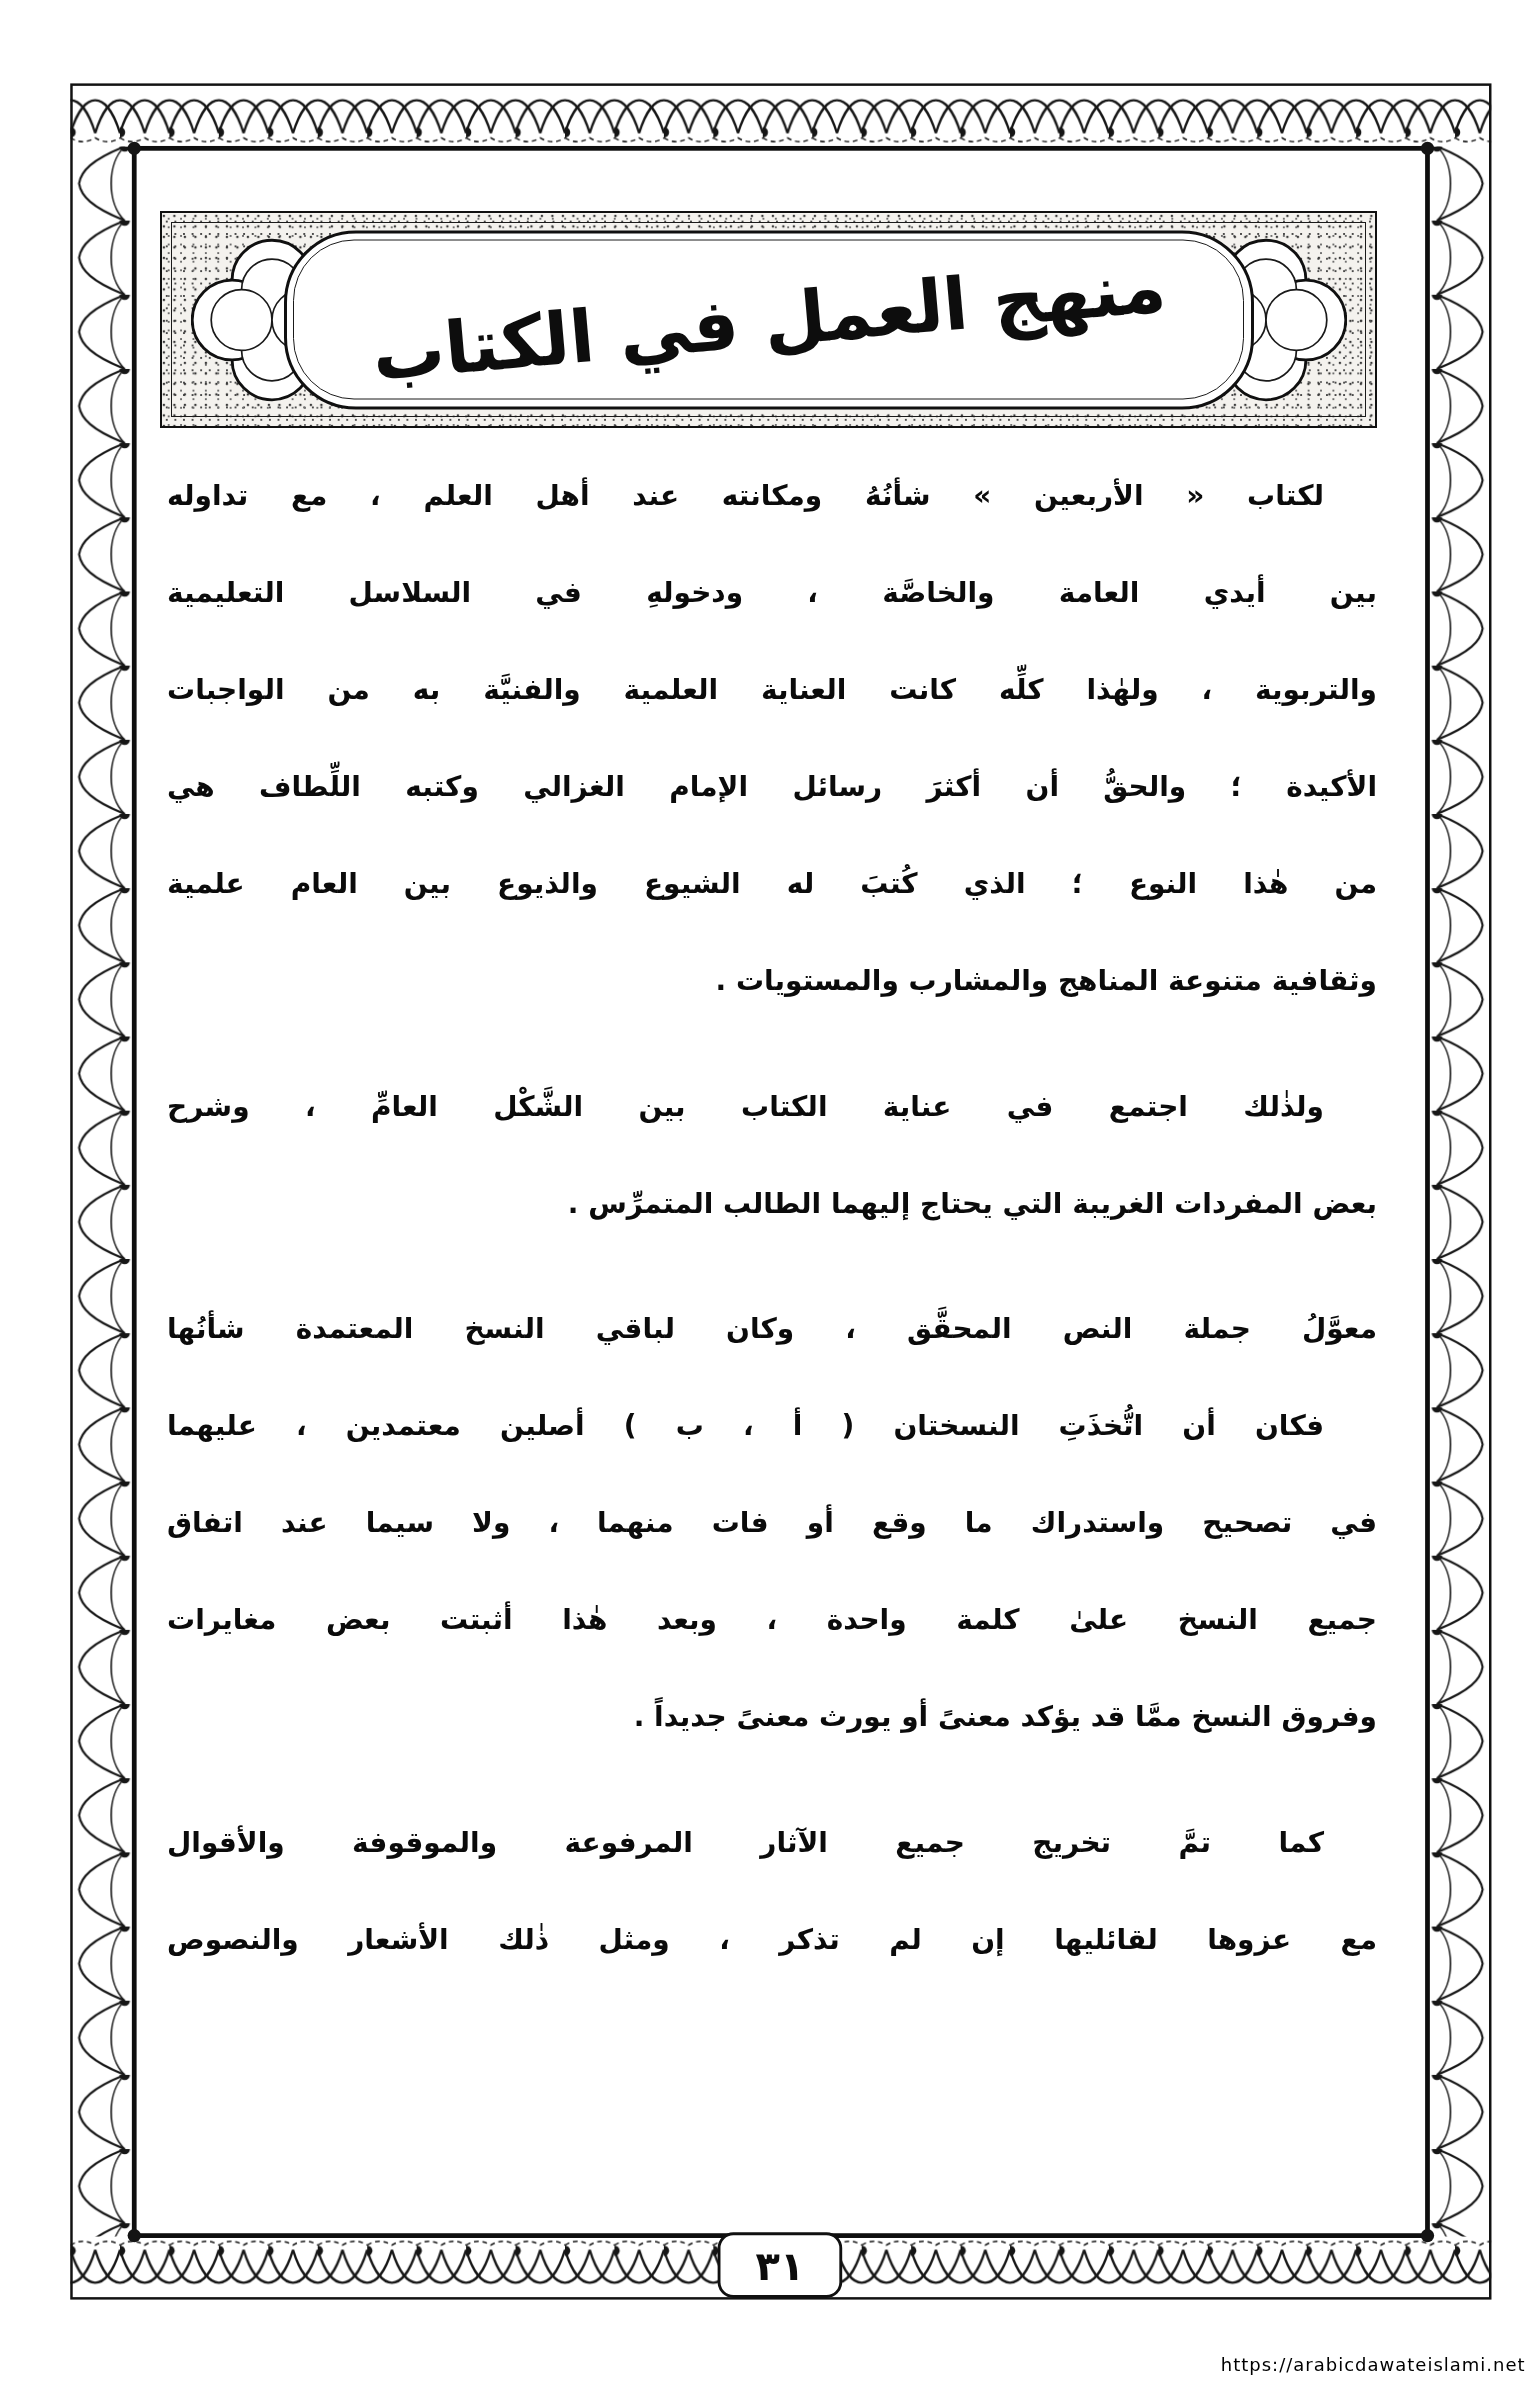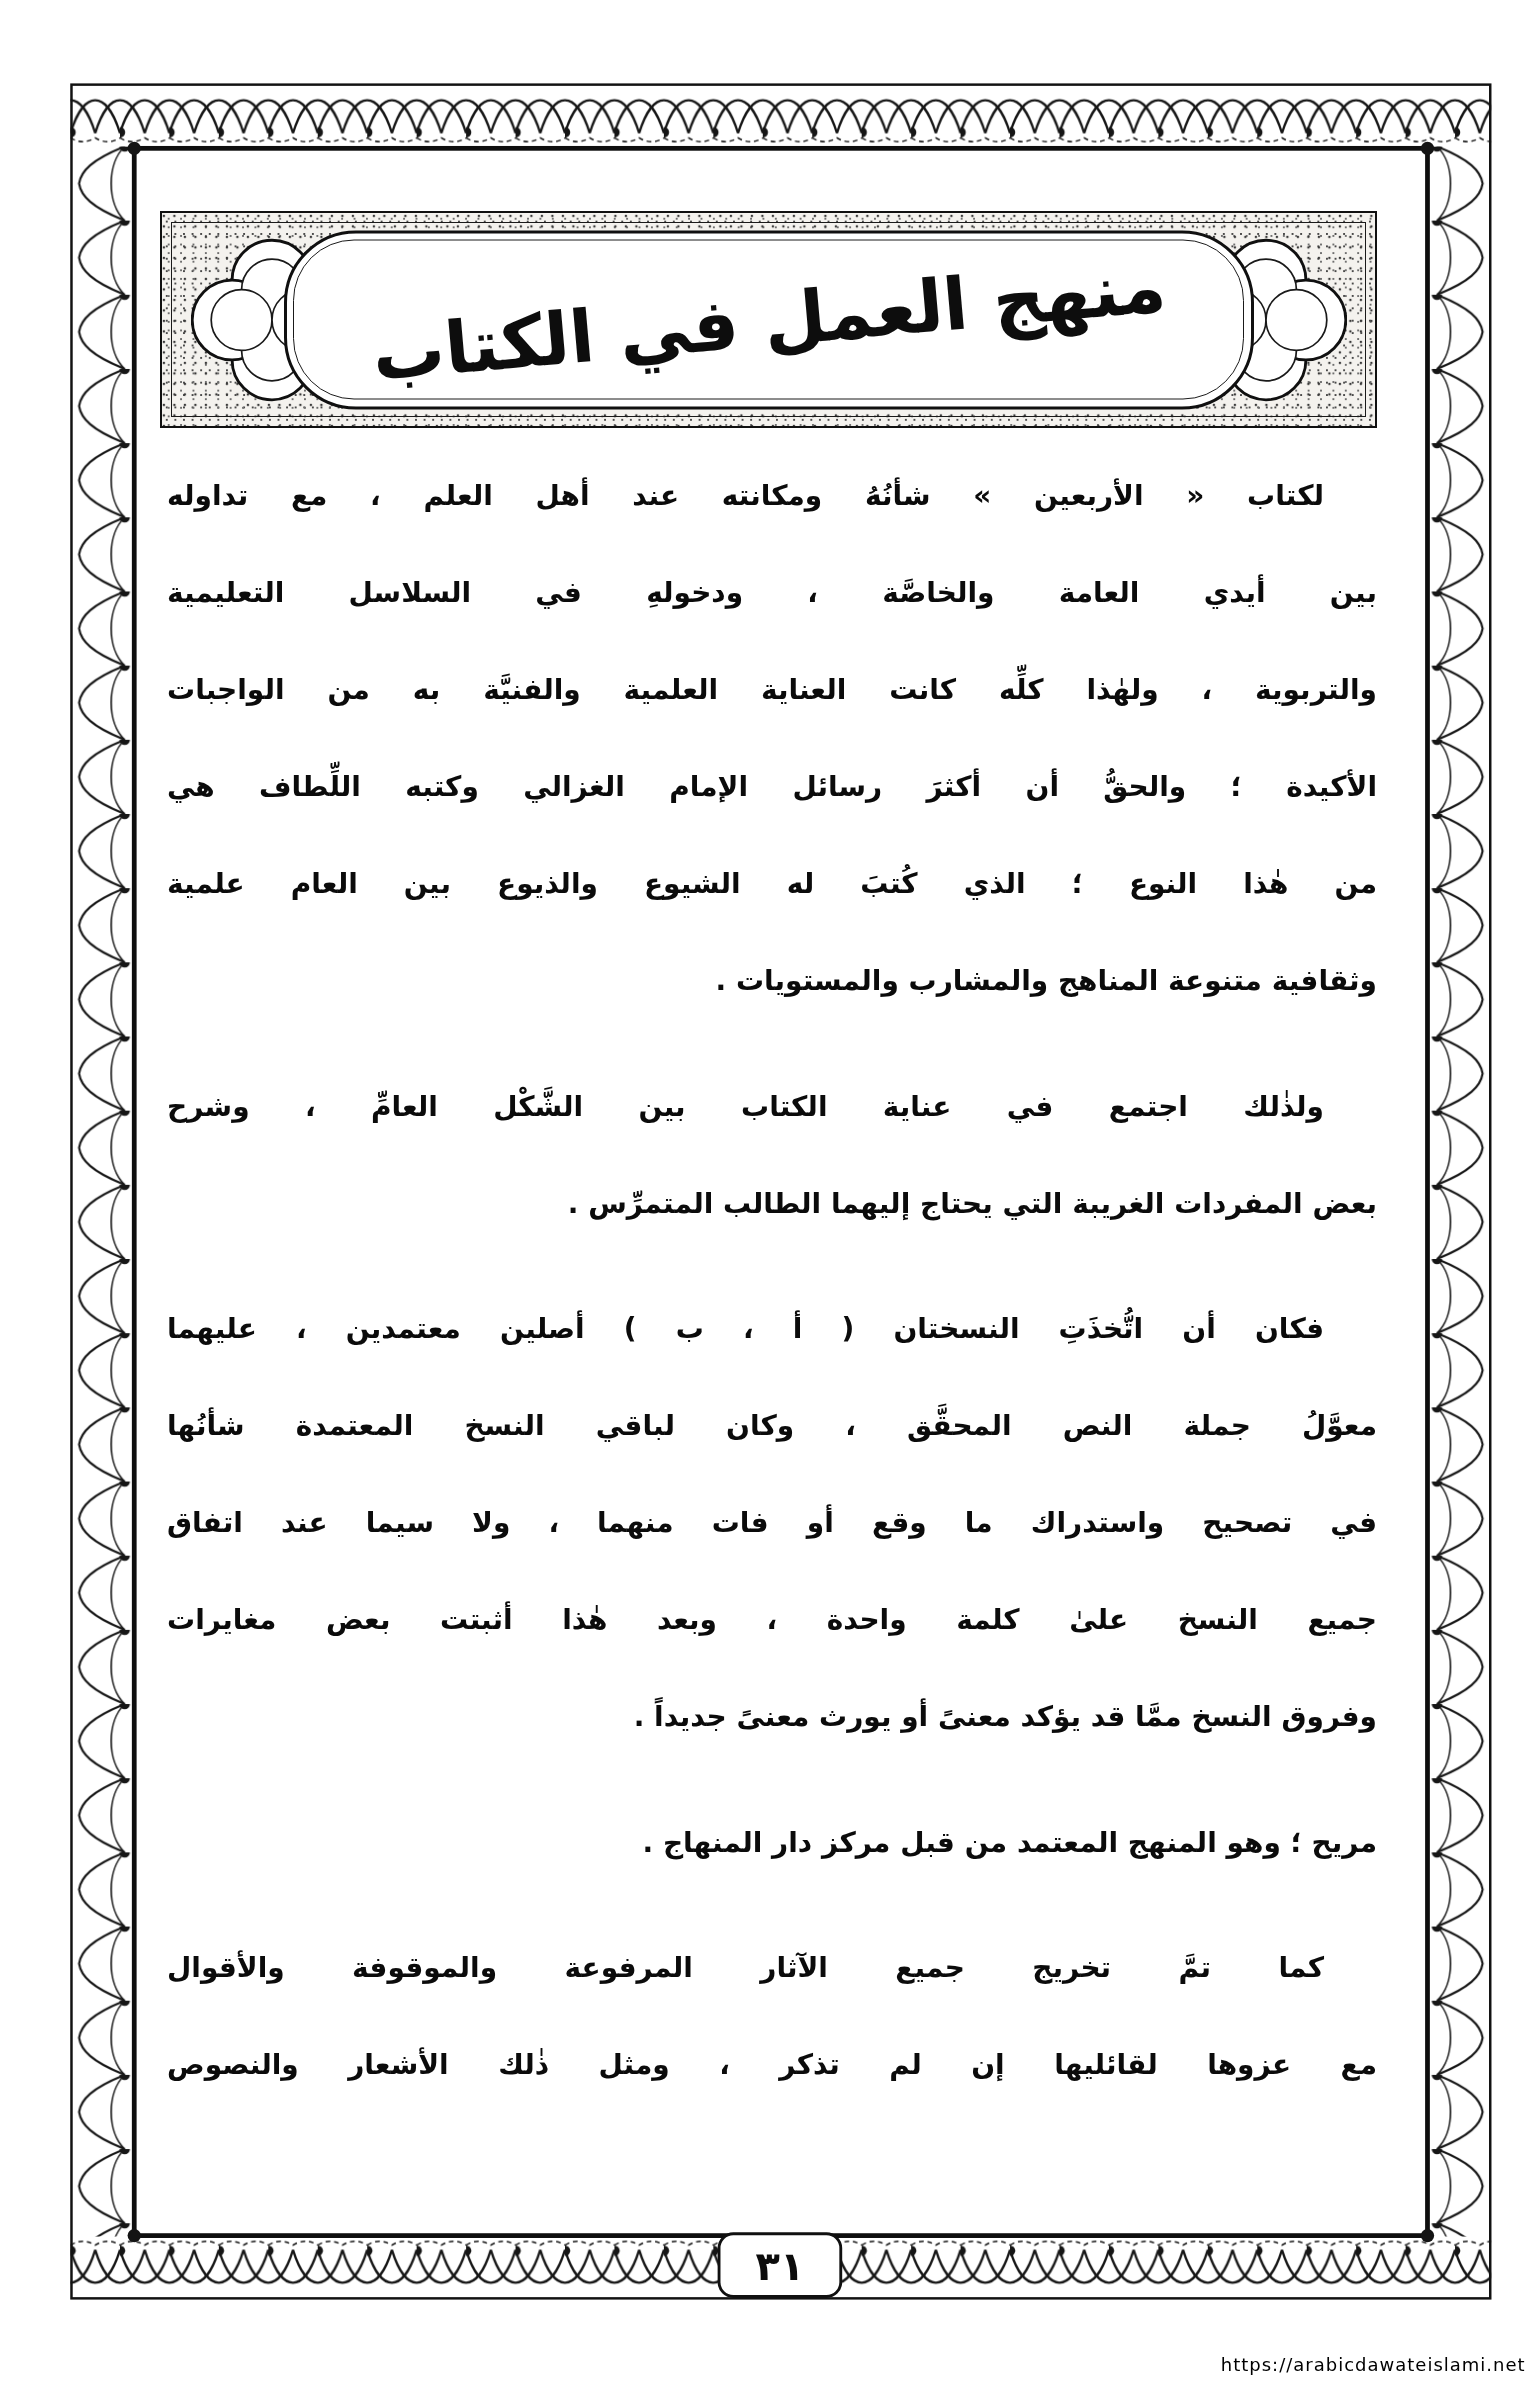--- a/index.html
+++ b/index.html
@@ -147,28 +147,27 @@
       <div class="line">والتربوية ، ولهٰذا كلِّه كانت العناية العلمية والفنيَّة به من الواجبات</div>
       <div class="line">الأكيدة ؛ والحقُّ أن أكثرَ رسائل الإمام الغزالي وكتبه اللِّطاف هي</div>
       <div class="line">من هٰذا النوع ؛ الذي كُتبَ له الشيوع والذيوع بين العام علمية</div>
       <div class="line last">وثقافية متنوعة المناهج والمشارب والمستويات .</div>
     </div>
     <div class="para">
       <div class="line first">ولذٰلك اجتمع في عناية الكتاب بين الشَّكْل العامِّ ، وشرح</div>
       <div class="line last">بعض المفردات الغريبة التي يحتاج إليهما الطالب المتمرِّس .</div>
     </div>
     <div class="para">
+      <div class="line">معوَّلُ جملة النص المحقَّق ، وكان لباقي النسخ المعتمدة شأنُها</div>
       <div class="line first">فكان أن اتُّخذَتِ النسختان ( أ ، ب ) أصلين معتمدين ، عليهما</div>
-      <div class="line">معوَّلُ جملة النص المحقَّق ، وكان لباقي النسخ المعتمدة شأنُها</div>
       <div class="line">في تصحيح واستدراك ما وقع أو فات منهما ، ولا سيما عند اتفاق</div>
       <div class="line">جميع النسخ علىٰ كلمة واحدة ، وبعد هٰذا أثبتت بعض مغايرات</div>
       <div class="line last">وفروق النسخ ممَّا قد يؤكد معنىً أو يورث معنىً جديداً .</div>
     </div>
     <div class="para">
-      <div class="line last">مريح ؛ وهو المنهج المعتمد من قبل مركز دار المنهاج .</div>
     </div>
     <div class="para">
       <div class="line first">كما تمَّ تخريج جميع الآثار المرفوعة والموقوفة والأقوال</div>
       <div class="line">مع عزوها لقائليها إن لم تذكر ، ومثل ذٰلك الأشعار والنصوص</div>
     </div>
   </div>
 
   <div class="watermark">https://arabicdawateislami.net</div>
 
 </div>

